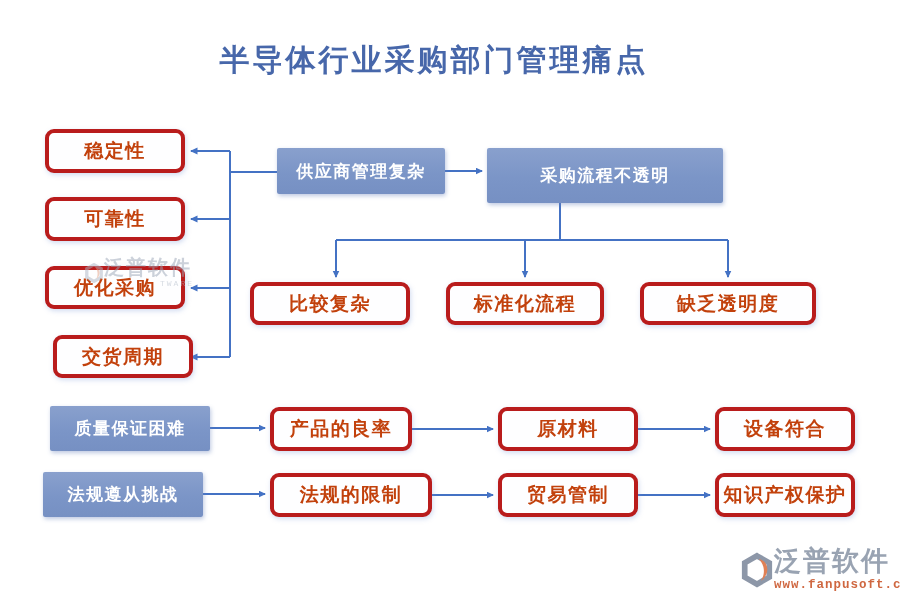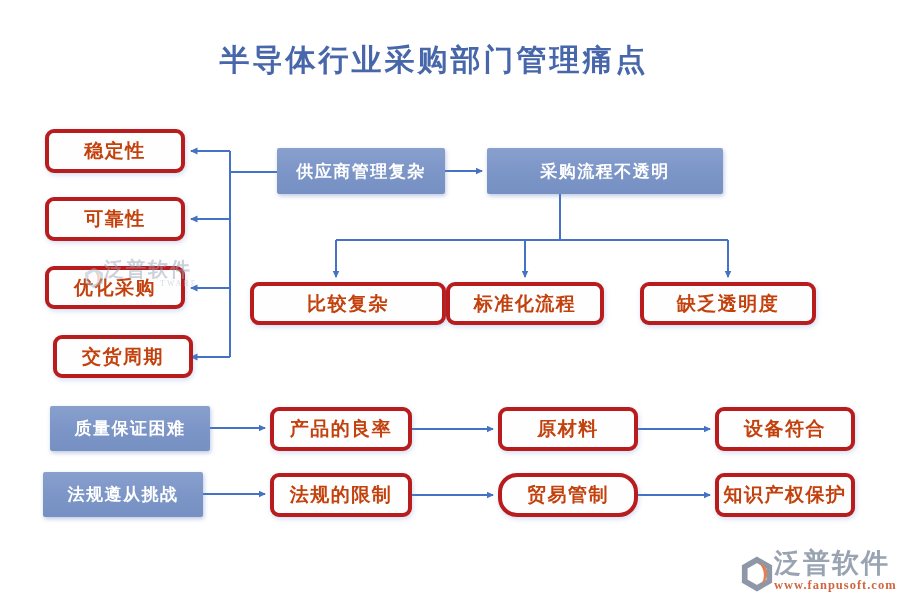--- a/index.html
+++ b/index.html
@@ -20,22 +20,22 @@
     color:#c2410c;font-size:19px;letter-spacing:1.5px;
     box-shadow:1px 2px 5px rgba(125,155,215,.35);
   }
   .blue-node{
     background:linear-gradient(180deg,#89a0cd 0%,#7b95c7 55%,#7690c3 100%);
     border-radius:2px;color:#ffffff;font-size:17px;letter-spacing:1.5px;
     box-shadow:1px 2px 4px rgba(110,135,190,.45);
   }
   #connector-layer{position:absolute;top:0;left:0;pointer-events:none;}
   
-  .wm{position:absolute;display:flex;align-items:flex-end;
-      font-family:Liberation Serif, serif;}
+  .wm{position:absolute;display:flex;align-items:center;
+      font-family:Liberation Mono, monospace;}
   #wm-mid{left:84px;top:258px;opacity:.5;}
   #wm-mid .wm-brand{font-size:20px;color:#9aa5b6;letter-spacing:2px;font-weight:700;line-height:22px;}
   #wm-mid .wm-sub{font-size:8px;color:#aeb8c6;letter-spacing:2px;line-height:8px;margin-left:56px;}
   #wm-br{left:740px;top:548px;}
   #wm-br .wm-brand{font-size:27px;color:#99a3b2;letter-spacing:2px;font-weight:700;line-height:30px;}
   #wm-br .wm-url{font-size:12.5px;color:#cf6740;letter-spacing:1px;line-height:14px;font-weight:700;}
   .wm-textcol{display:flex;flex-direction:column;}
   .logo-svg{flex:0 0 auto;}
 </style>
 </head>
@@ -78,34 +78,34 @@
       <path d="M638 495 L710 495" marker-end="url(#ah)"></path>
     </g>
   </svg>
 
   <div class="node white-node" style="left:45px;top:129px;width:140px;height:44px;">稳定性</div>
   <div class="node white-node" style="left:45px;top:197px;width:140px;height:44px;">可靠性</div>
   <div class="node white-node" style="left:45px;top:266px;width:140px;height:43px;">优化采购</div>
   <div class="node white-node" style="left:45px;top:335px;width:140px;height:43px;margin-left:8px;">交货周期</div>
 
   <div class="node blue-node" style="left:277px;top:148px;width:168px;height:46px;">供应商管理复杂</div>
-  <div class="node blue-node" style="left:487px;top:148px;width:236px;height:46px;">采购流程不透明</div>
+  <div class="node blue-node" style="left:487px;top:148px;width:236px;height:55px;">采购流程不透明</div>
 
-  <div class="node white-node" style="left:250px;top:282px;width:196px;height:43px;">比较复杂</div>
+  <div class="node white-node" style="left:250px;top:282px;width:160px;height:43px;">比较复杂</div>
   <div class="node white-node" style="left:446px;top:282px;width:158px;height:43px;">标准化流程</div>
   <div class="node white-node" style="left:640px;top:282px;width:176px;height:43px;">缺乏透明度</div>
 
   <div class="node blue-node" style="left:50px;top:406px;width:160px;height:45px;">质量保证困难</div>
   <div class="node white-node" style="left:270px;top:407px;width:142px;height:44px;">产品的良率</div>
   <div class="node white-node" style="left:498px;top:407px;width:140px;height:44px;">原材料</div>
   <div class="node white-node" style="left:715px;top:407px;width:140px;height:44px;">设备符合</div>
 
   <div class="node blue-node" style="left:43px;top:472px;width:160px;height:45px;">法规遵从挑战</div>
-  <div class="node white-node" style="left:270px;top:473px;width:142px;height:44px;">法规的限制</div>
-  <div class="node white-node" style="left:498px;top:473px;width:140px;height:44px;border-radius:19px;">贸易管制</div>
+  <div class="node white-node" style="left:270px;top:473px;width:162px;height:44px;">法规的限制</div>
+  <div class="node white-node" style="left:498px;top:473px;width:140px;height:44px;">贸易管制</div>
   <div class="node white-node" style="left:715px;top:473px;width:140px;height:44px;">知识产权保护</div>
 
   <div class="wm" id="wm-mid">
     <svg class="logo-svg" width="20" height="20" viewBox="0 0 36 36">
       <path d="M18 3 L31 10.5 V25.5 L18 33 L5 25.5 V10.5 Z" fill="none" stroke="#aeb6c4" stroke-width="6"></path>
       <path d="M20 7 C30 10 31 22 22 29 C26 21 25 13 20 7 Z" fill="#e4a287"></path>
     </svg>
     <div class="wm-textcol">
       <span class="wm-brand">泛普软件</span>
       <span class="wm-sub">TWARE</span>

